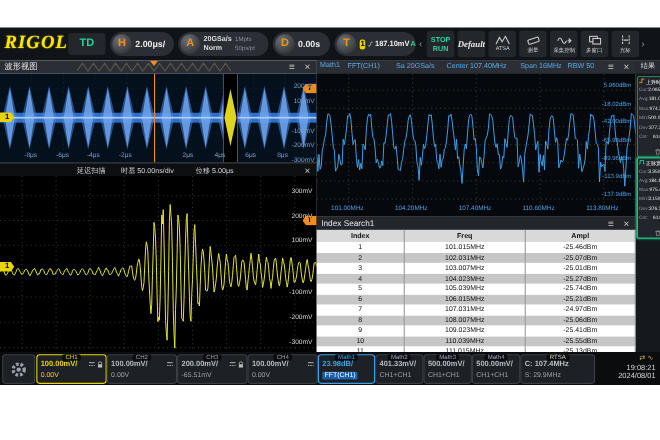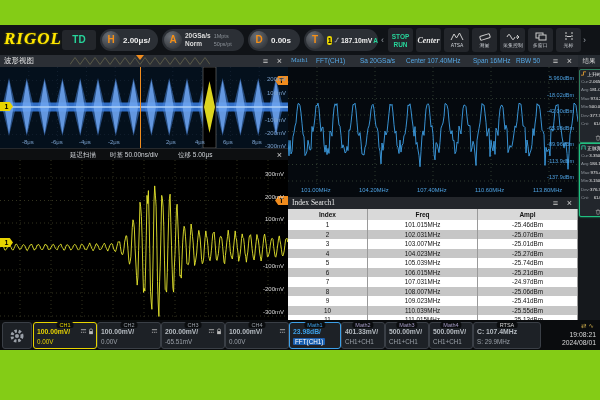--- a/index.html
+++ b/index.html
@@ -1,16 +1,16 @@
 <!DOCTYPE html>
 <html><head>
 <meta charset="utf-8">
 <style>
   html,body{margin:0;padding:0;background:#000;}
-  #stage{position:relative;width:600px;height:400px;background:#84cc16;overflow:hidden;
+  #stage{position:relative;width:600px;height:400px;background:#ffffff;overflow:hidden;
          font-family:"Liberation Sans","DejaVu Sans",sans-serif;color:#ddd;-webkit-font-smoothing:antialiased;}
   .abs{position:absolute;}
   
   #toolbar{position:absolute;left:0;top:25px;width:600px;height:30px;background:#101317;}
   .brand{position:absolute;left:4px;top:4px;font:italic bold 17px "Liberation Serif","DejaVu Serif",serif;
          color:#ffe600;letter-spacing:1px;text-shadow:0 0 2px #880;}
   .badge-td{position:absolute;left:62px;top:5px;width:34px;height:20px;background:#23262b;border-radius:3px;
          color:#27d49a;font-size:10px;font-weight:bold;text-align:center;line-height:20px;}
   .pill{position:absolute;top:4px;height:22px;background:#2b2f35;border-radius:11px;display:flex;align-items:center;}
   .knob{width:18px;height:18px;border-radius:50%;margin:0 3px 0 2px;flex:0 0 auto;
@@ -23,21 +23,21 @@
   .chbox1{width:9px;height:9px;background:#e8d400;border-radius:2px;color:#000;font-size:7px;font-weight:bold;
           text-align:center;line-height:9px;margin-right:2px;}
   .tbtn{position:absolute;top:3px;width:25px;height:24px;background:#23262b;border-radius:3px;
         display:flex;flex-direction:column;align-items:center;justify-content:center;gap:1px;}
   .tbtn .lbl{font-size:5.5px;color:#cfd3d8;white-space:nowrap;transform:scale(.9);}
   .stopbtn span{display:block;font-size:6.5px;font-weight:bold;line-height:7px;text-align:center;}
   .chev{position:absolute;top:10px;color:#9aa0a8;font-size:9px;}
   
   #ui{position:absolute;left:0;top:55px;width:600px;height:290px;}
   .phead{position:absolute;left:0;top:0;width:100%;height:12px;background:#2b2f35;}
-  .phead .ttl{position:absolute;left:4px;top:1px;font-size:7.5px;color:#e8e8e8;font-family:Liberation Serif, serif;}
+  .phead .ttl{position:absolute;left:4px;top:1px;font-size:7.5px;color:#e8e8e8;}
   .icon-menu{position:absolute;top:0;font-size:9px;color:#ccc;line-height:12px;}
   .icon-x{position:absolute;top:0;font-size:9px;color:#ccc;line-height:12px;}
   .tag{position:absolute;width:13px;height:9px;font-size:7px;font-weight:bold;color:#000;text-align:center;line-height:9px;}
   .tag-ch{background:#e8d400;clip-path:polygon(0 0,75% 0,100% 50%,75% 100%,0 100%);}
   .tag-t{background:#f08c1e;clip-path:polygon(0 50%,25% 0,100% 0,100% 100%,25% 100%);}
   .axlab{position:absolute;font-size:6px;white-space:nowrap;}
   
   #peak-table{position:absolute;left:0;top:12px;width:290px;height:136px;background:#fff;}
   .prow{display:grid;grid-template-columns:80px 110px 100px;height:9.55px;}
   .prow div{font-size:6.3px;color:#111;text-align:center;line-height:9.5px;border-right:1px solid #9a9a9a;overflow:hidden;}
@@ -104,21 +104,21 @@
       <span class="val" style="font-size:6.8px;margin-left:1px;">187.10mV</span>
       <span style="font-size:6.5px;font-weight:bold;color:#27d49a;margin-left:1px;">A</span>
     </div>
     <span class="chev" style="left:381px;">‹</span>
 
     <div class="tbtn stopbtn" style="left:388px;">
       <span style="color:#27d49a;">STOP</span>
       <span style="color:#27d49a;">RUN</span>
     </div>
     <div class="tbtn" style="left:416px;">
-      <span style="font:italic bold 8px 'Liberation Serif',serif;color:#e8e8e8;">Center</span>
+      <span style="font:italic bold 8px 'Liberation Serif',serif;color:#e8e8e8;">Default</span>
     </div>
     <div class="tbtn" style="left:444px;">
       <svg width="14" height="9" viewBox="0 0 14 9">
         <path d="M1 8 L4 2 L6.5 6 L9.5 1 L13 8" stroke="#ccc" stroke-width="1" fill="none"></path>
         </svg>
       <span class="lbl">ATSA</span>
     </div>
     <div class="tbtn" style="left:472px;">
       <svg width="12" height="9" viewBox="0 0 12 9">
         <rect x="1" y="3" width="10" height="4" rx="1" transform="rotate(-18 6 5)" stroke="#ccc" fill="none"></rect>

